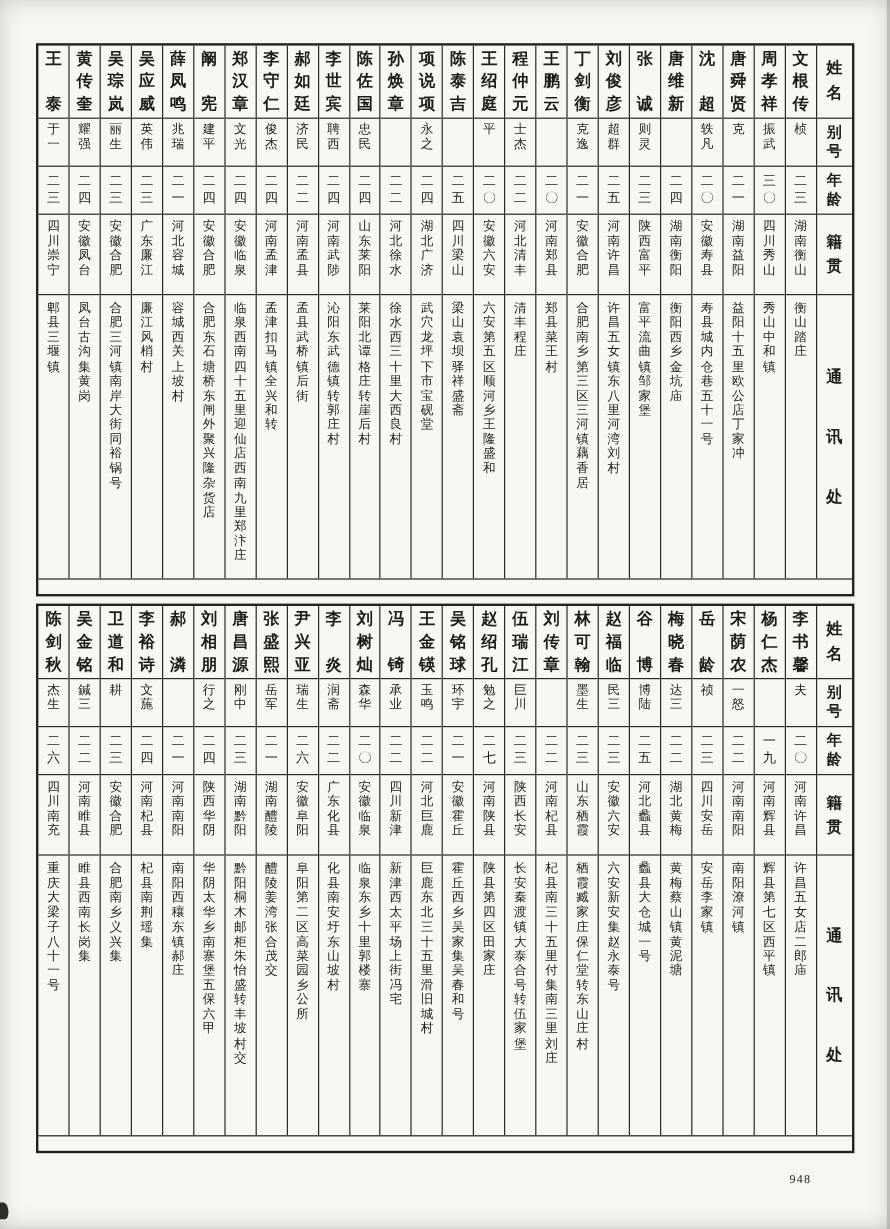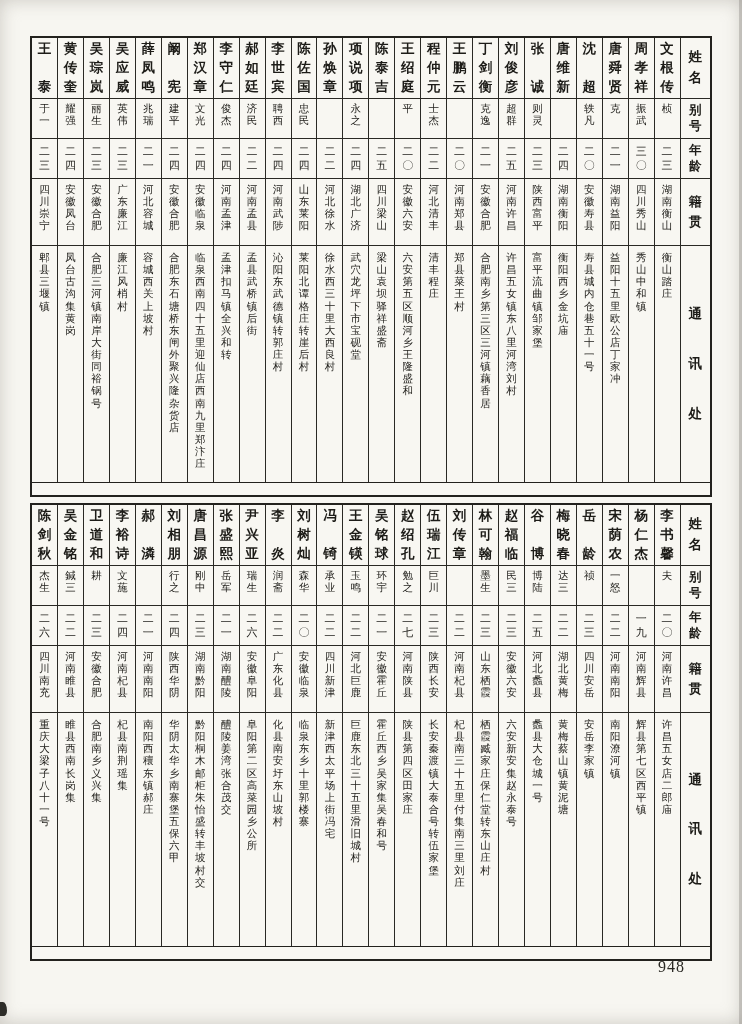--- a/index.html
+++ b/index.html
@@ -55,22 +55,22 @@
   .c-origin{height:67px;justify-content:flex-start;padding-top:5px;font-size:10.5px;gap:1px;}
   .c-addr{flex:1;justify-content:flex-start;padding-top:6px;font-size:10.5px;gap:1px;min-height:0;}
   
   .hcell{font-weight:bold;}
   .hcell.c-name{justify-content:space-evenly;padding:6px 0;font-size:13.5px;}
   .hcell.c-alias{justify-content:space-evenly;padding:3px 0;font-size:12.5px;}
   .hcell.c-age{justify-content:space-evenly;padding:3px 0;font-size:12.5px;}
   .hcell.c-origin{justify-content:space-evenly;padding:10px 0;font-size:13px;}
   .hcell.c-addr{justify-content:space-evenly;padding:26px 0;font-size:13.5px;}
   .page-number{
-    position:absolute;left:658px;top:958px;
-    font-size:16px;color:#2a2924;letter-spacing:1px;
+    position:absolute;left:658px;top:978px;
+    font-size:10px;color:#2a2924;letter-spacing:1px;
     font-family:"Liberation Serif","DejaVu Serif",serif;
   }
   .artifact-corner{
     position:absolute;left:0;top:1002px;width:7px;height:14px;
     background:#2d2c28;border-radius:0 60% 40% 0;
   }
   .artifact-edge{
     position:absolute;left:739px;top:0;width:3px;height:1024px;
     background:rgba(90,88,82,.25);
   }

